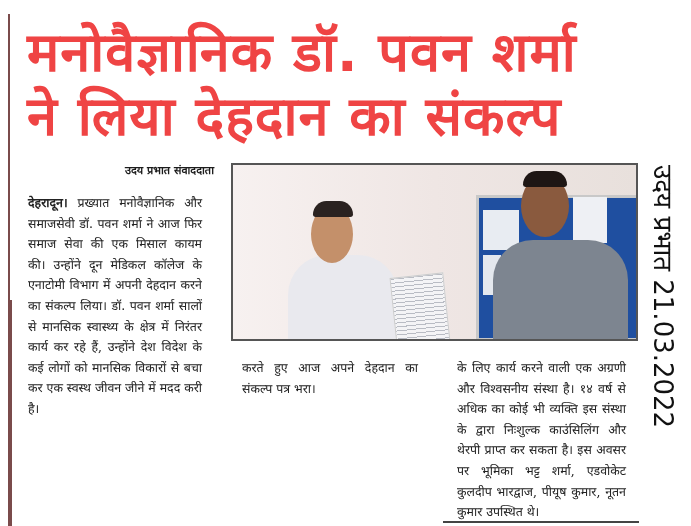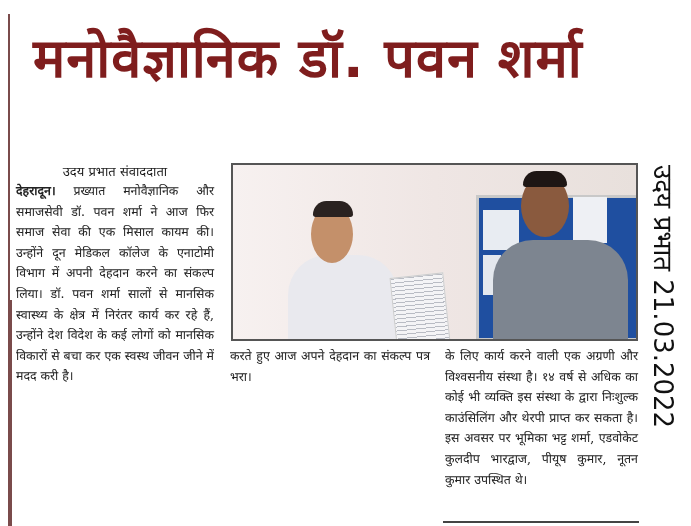--- a/index.html
+++ b/index.html
@@ -12,32 +12,32 @@
       position: absolute; left: 8px; top: 14px; width: 2px; height: 512px;
       background: #7a4b4b;
     }
     .left-rule-thick {
       position: absolute; left: 8px; top: 300px; width: 4px; height: 226px;
       background: #7a4b4b;
     }
     .headline {
       position: absolute; left: 18px; top: 12px; width: 620px;
       font-family: "DejaVu Sans", sans-serif; font-weight: bold;
-      font-size: 54px; line-height: 64px; color: #7f1d1d;
-      letter-spacing: 1px; margin: 15px;
+      font-size: 54px; line-height: 64px; color: #ef4444;
+      letter-spacing: 1px; margin: 9px;
     }
     .byline {
       position: absolute; left: 16px; top: 162px; width: 198px;
-      text-align: center; font-size: 13px; font-weight: normal;
+      text-align: right; font-size: 11px; font-weight: bold;
     }
     .col {
       position: absolute; font-size: 12.4px; line-height: 20.6px;
       text-align: justify; color: #222;
     }
-    .col p { margin: 0; }
+    .col p { margin: 12px; }
     .col .indent { text-indent: 36px; }
     .col1 { left: 16px; top: 181px; width: 198px; }
     .col2 { left: 230px; top: 346px; width: 200px; }
     .col3 { left: 445px; top: 346px; width: 193px; }
     .dateline { font-weight: bold; }
     .photo {
       position: absolute; left: 231px; top: 163px; width: 407px; height: 178px;
       border: 2px solid #555; box-sizing: border-box; overflow: hidden;
       background: linear-gradient(90deg, #f7f1f0 0%, #efe6e4 50%, #e8e0dc 100%);
     }
@@ -89,20 +89,21 @@
     }
   </style>
 </head>
 <body>
 
 <div class="left-rule"></div>
 <div class="left-rule-thick"></div>
 
 <h1 class="headline">
   <div>मनोवैज्ञानिक डॉ. पवन शर्मा</div>
+  <div>ने लिया देहदान का संकल्प</div>
 </h1>
 
 <div class="byline">उदय प्रभात संवाददाता</div>
 
 <div class="col col1">
   <p><span class="dateline">देहरादून।</span> <span>प्रख्यात मनोवैज्ञानिक और समाजसेवी डॉ. पवन शर्मा ने आज फिर समाज सेवा की एक मिसाल कायम की। उन्होंने दून मेडिकल कॉलेज के एनाटोमी विभाग में अपनी देहदान करने का संकल्प लिया। डॉ. पवन शर्मा सालों से मानसिक स्वास्थ्य के क्षेत्र में निरंतर कार्य कर रहे हैं, उन्होंने देश विदेश के कई लोगों को मानसिक विकारों से बचा कर एक स्वस्थ जीवन जीने में मदद करी है।</span></p>
 </div>
 
 <div class="photo">
   <div class="board"></div>

